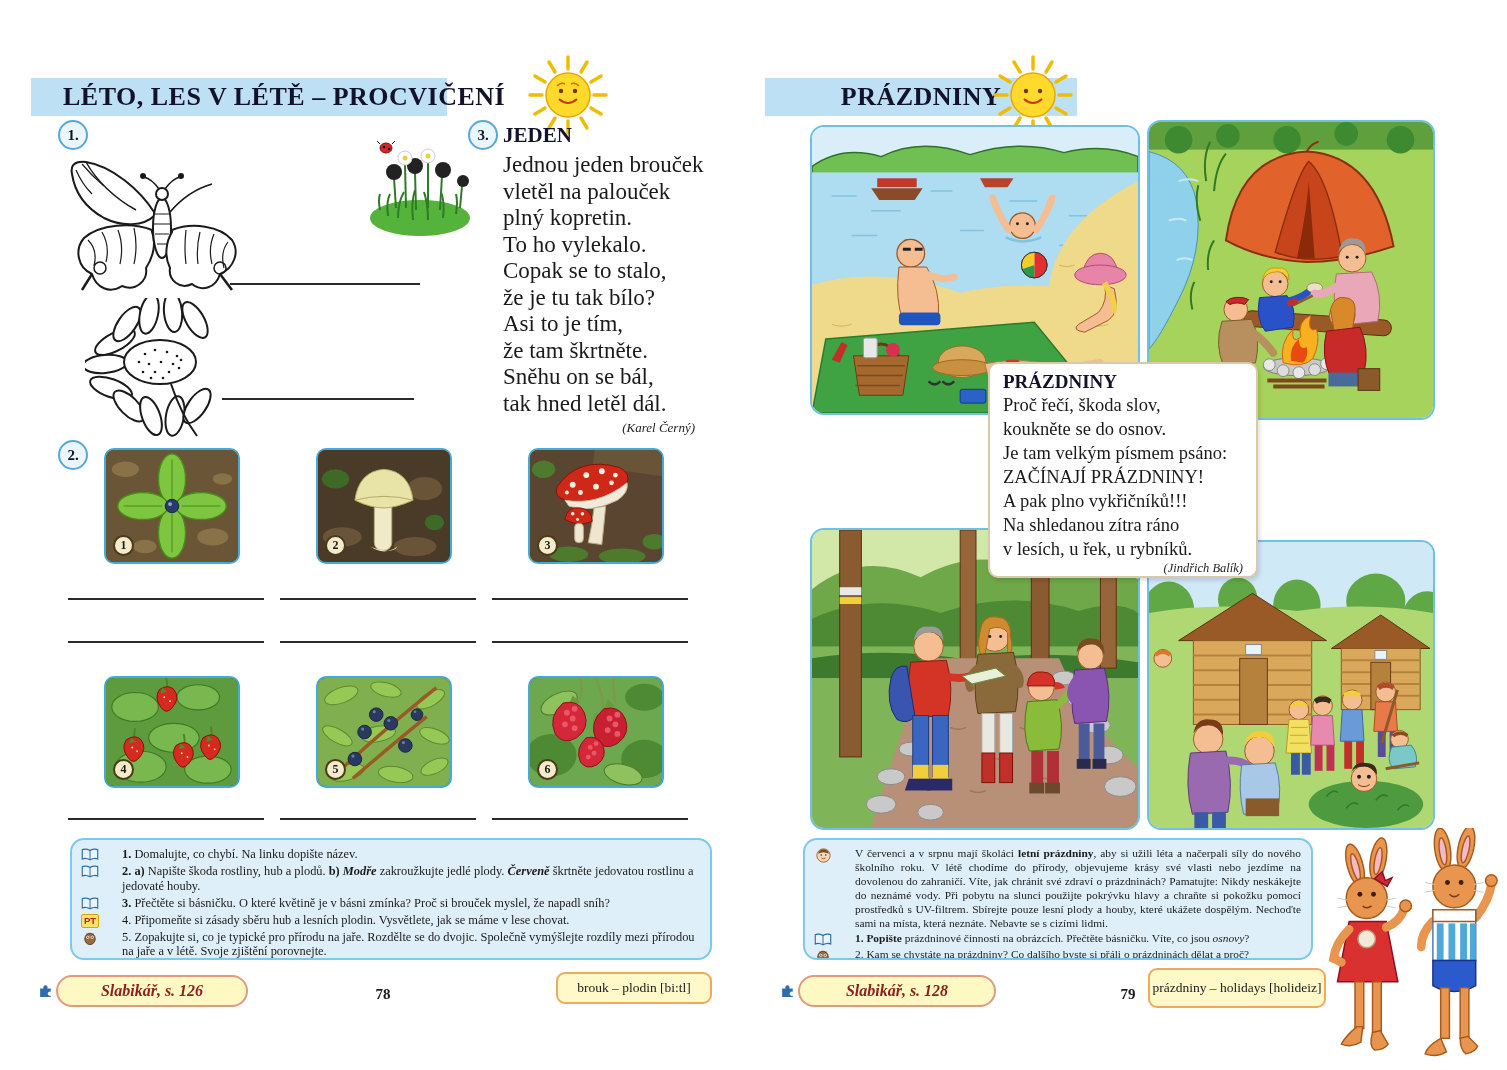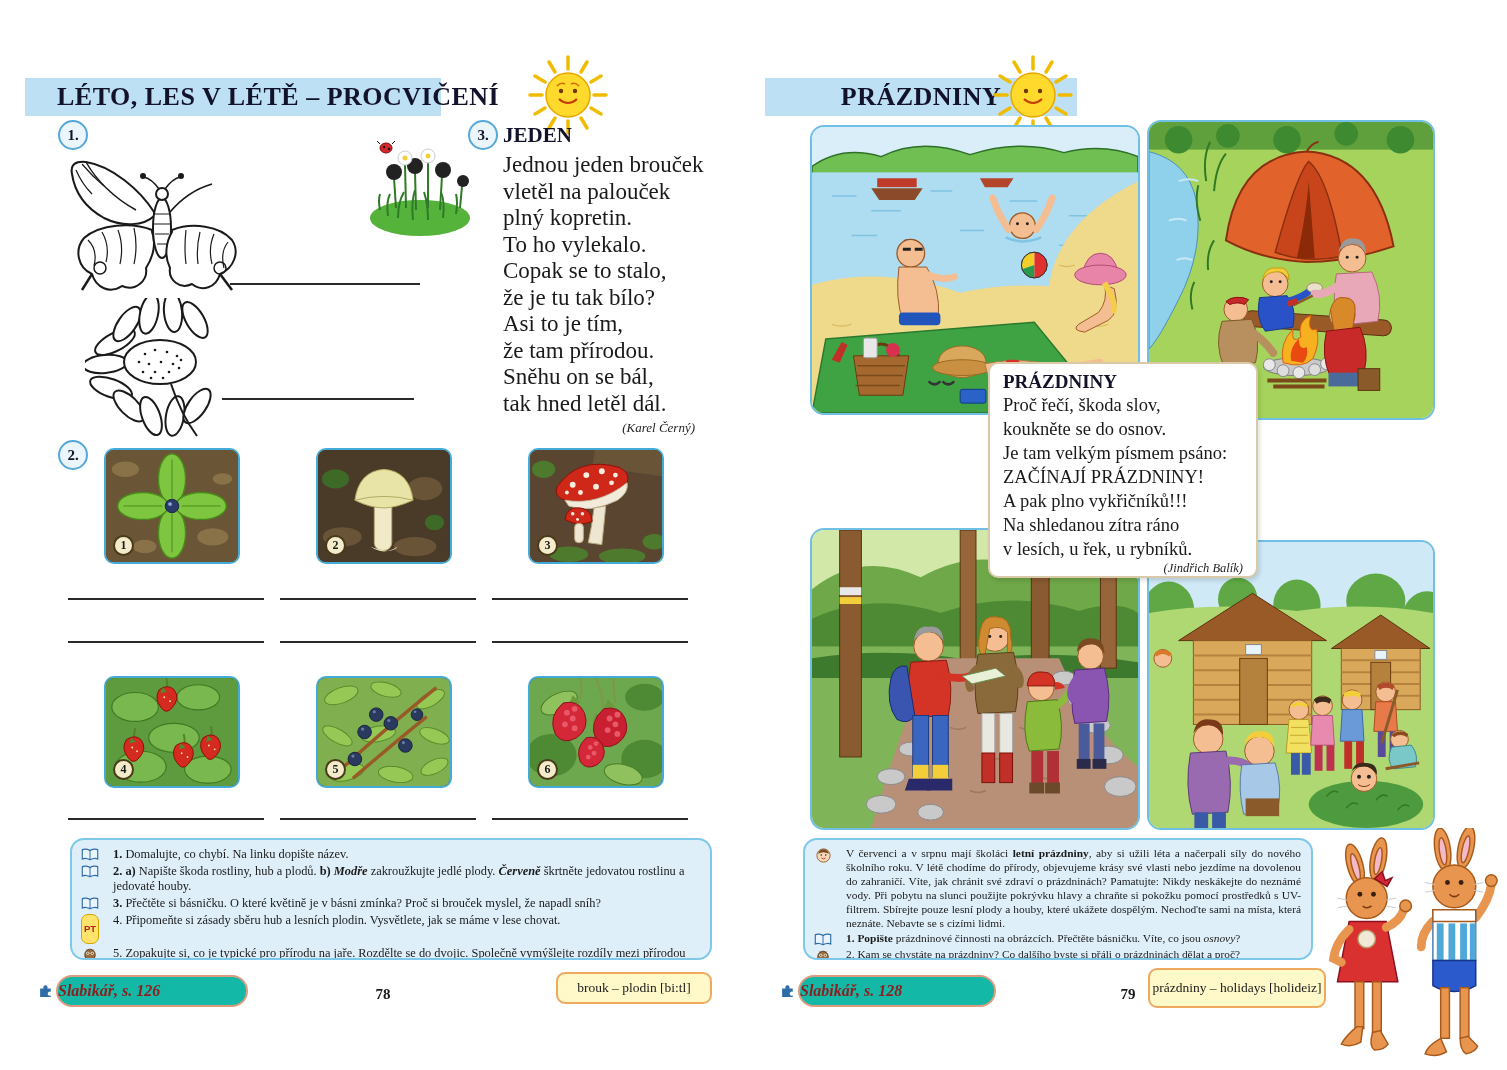--- a/index.html
+++ b/index.html
@@ -17,38 +17,38 @@
 .scene svg{display:block;width:100%;height:100%}
 .lines-art svg{display:block;width:100%;height:100%}
 .poem-title{font-weight:bold;font-size:21px;color:#12122a}
 .poem-line{font-size:23px;line-height:26.5px;white-space:nowrap}
 .author{font-style:italic;font-size:13px;text-align:right;color:#222}
 .poem-box{background:#fff;border:2px solid #D9C9A8;border-radius:10px;padding:7px 13px;z-index:5;box-shadow:2px 3px 4px rgba(0,0,0,.12)}
 .poem-box .poem-title{font-size:19px}
 .poem-box .poem-line{font-size:18.5px;line-height:24px}
 .poem-box .author{font-size:12.5px}
 .task-box{background:#DFEFF9;border:2px solid #7EC9E9;border-radius:14px;padding:7px 10px 5px 8px;overflow:hidden}
-.task-row{display:flex;gap:13px;margin-bottom:2px}
+.task-row{display:flex;gap:22px;margin-bottom:2px}
 .task-box.left-tasks .task-row{font-size:12.4px;line-height:1.2}
 .task-box.right-tasks .task-row{font-size:11.4px;line-height:1.22}
 .task-row.intro .task-text{text-align:justify}
 .task-icon{flex:0 0 20px;display:flex;justify-content:center;align-items:flex-start;padding-top:1px}
 .task-text{flex:1}
 .b{font-weight:bold}.i{font-style:italic}
-.pt-badge{background:#FFE36B;border:1px solid #D8A400;border-radius:7px;color:#C02020;font-weight:bold;font-size:9.5px;line-height:12px;padding:8px 2px;font-family:"Liberation Sans",sans-serif}
-.source-pill{background:#14b8a6;border:2px solid #E09A7E;border-radius:16px;display:flex;align-items:center;justify-content:flex-start;font-style:italic;font-weight:bold;color:#8B2020;font-size:16px}
+.pt-badge{background:#FFE36B;border:1px solid #D8A400;border-radius:2px;color:#C02020;font-weight:bold;font-size:9.5px;line-height:12px;padding:0 2px;font-family:"Liberation Sans",sans-serif}
+.source-pill{background:#fef9c3;border:2px solid #E09A7E;border-radius:16px;display:flex;align-items:center;justify-content:center;font-style:italic;font-weight:bold;color:#8B2020;font-size:16px}
 .vocab{background:#FFF8C9;border:2px solid #EDAA5E;border-radius:9px;display:flex;align-items:center;justify-content:center;font-size:13.5px;color:#1a1a1a;white-space:nowrap;padding:0 6px}
 .pagenum{font-weight:bold;font-size:15px;text-align:center;color:#1a1a1a}
 </style>
 </head>
 <body>
 
 <div class="abs" style="left:0;top:0;width:753px;height:1070px">
 
-  <div class="abs band" style="left:25px;top:78px;width:416px;padding-left:32px">
+  <div class="abs band" style="left:31px;top:78px;width:416px;padding-left:32px">
     <span class="t">LÉTO, LES V LÉTĚ – PROCVIČENÍ</span>
   </div>
 
   <div class="abs" style="left:528px;top:55px;width:80px;height:80px">
     <svg viewBox="0 0 80 80">
       <g stroke="#F0BC00" stroke-width="3.5" stroke-linecap="round">
         <line x1="66" y1="40" x2="78" y2="40"></line>
           <line x1="63" y1="53" x2="73" y2="59"></line>
           <line x1="53" y1="63" x2="59" y2="73"></line>
           <line x1="40" y1="66" x2="40" y2="78"></line>
@@ -165,21 +165,21 @@
     </div>
   <div class="abs poem-title" style="left:503px;top:123px">JEDEN</div>
   <div class="abs" style="left:503px;top:152px;width:200px">
       <div class="poem-line">Jednou jeden brouček</div>
       <div class="poem-line">vletěl na palouček</div>
       <div class="poem-line">plný kopretin.</div>
       <div class="poem-line">To ho vylekalo.</div>
       <div class="poem-line">Copak se to stalo,</div>
       <div class="poem-line">že je tu tak bílo?</div>
       <div class="poem-line">Asi to je tím,</div>
-      <div class="poem-line">že tam přírodou.</div>
+      <div class="poem-line">že tam škrtněte.</div>
       <div class="poem-line">Sněhu on se bál,</div>
       <div class="poem-line">tak hned letěl dál.</div>
     </div>
   <div class="abs author" style="left:505px;top:420px;width:190px">(Karel Černý)</div>
 
   <div class="abs badge" style="left:58px;top:440px">
       <span>2.</span>
     </div>
 
   <div class="abs photo" style="left:104px;top:448px;width:136px;height:116px">

